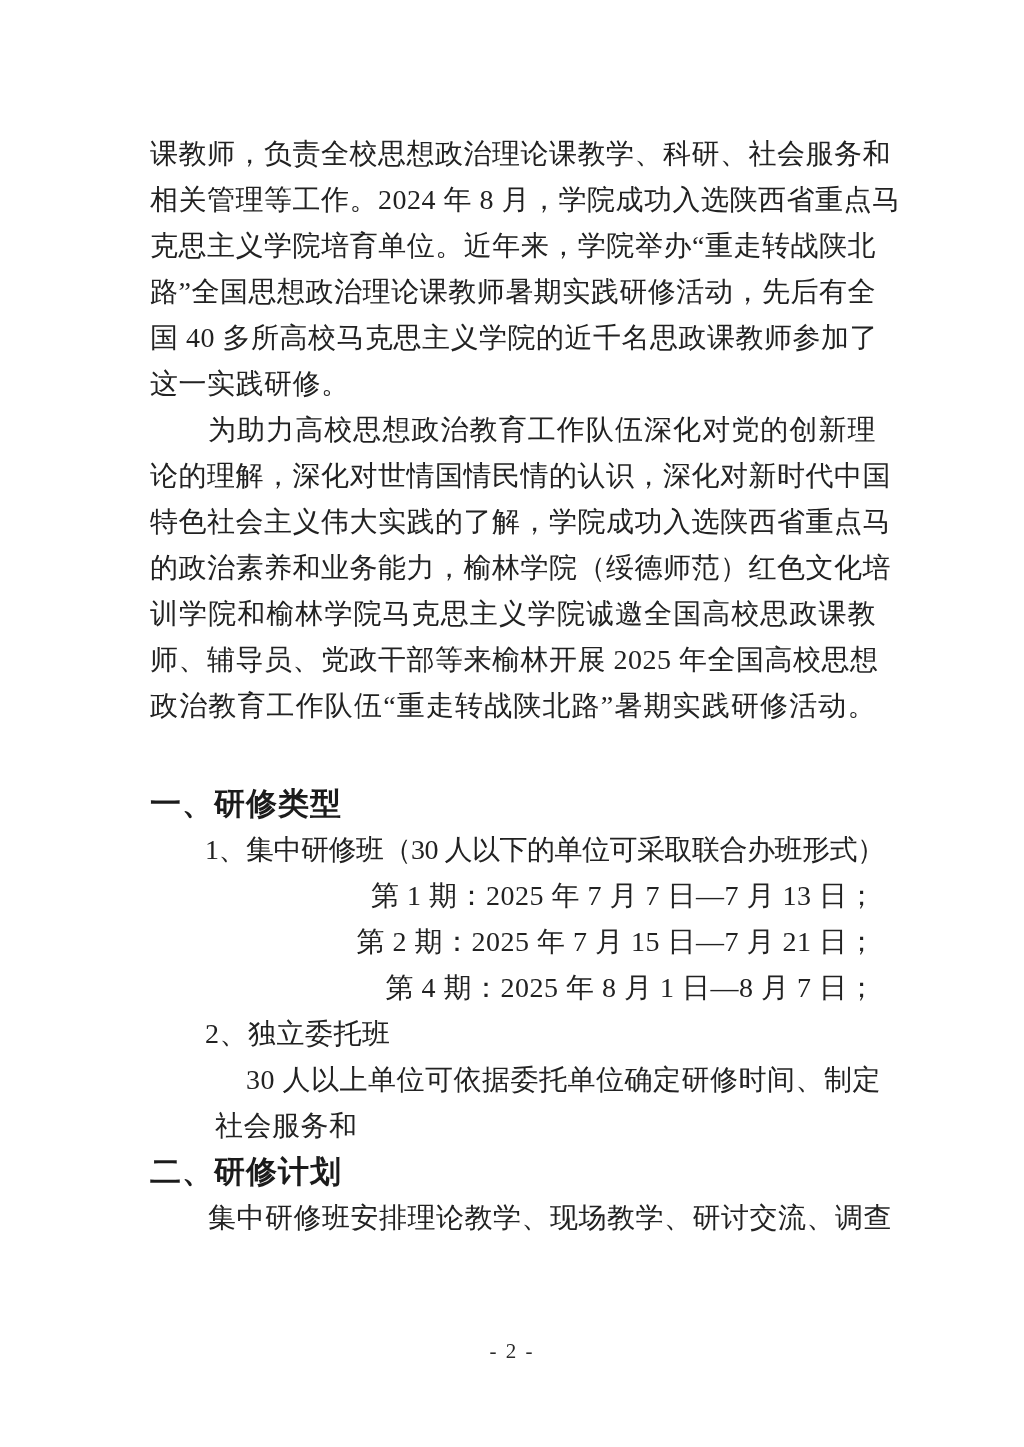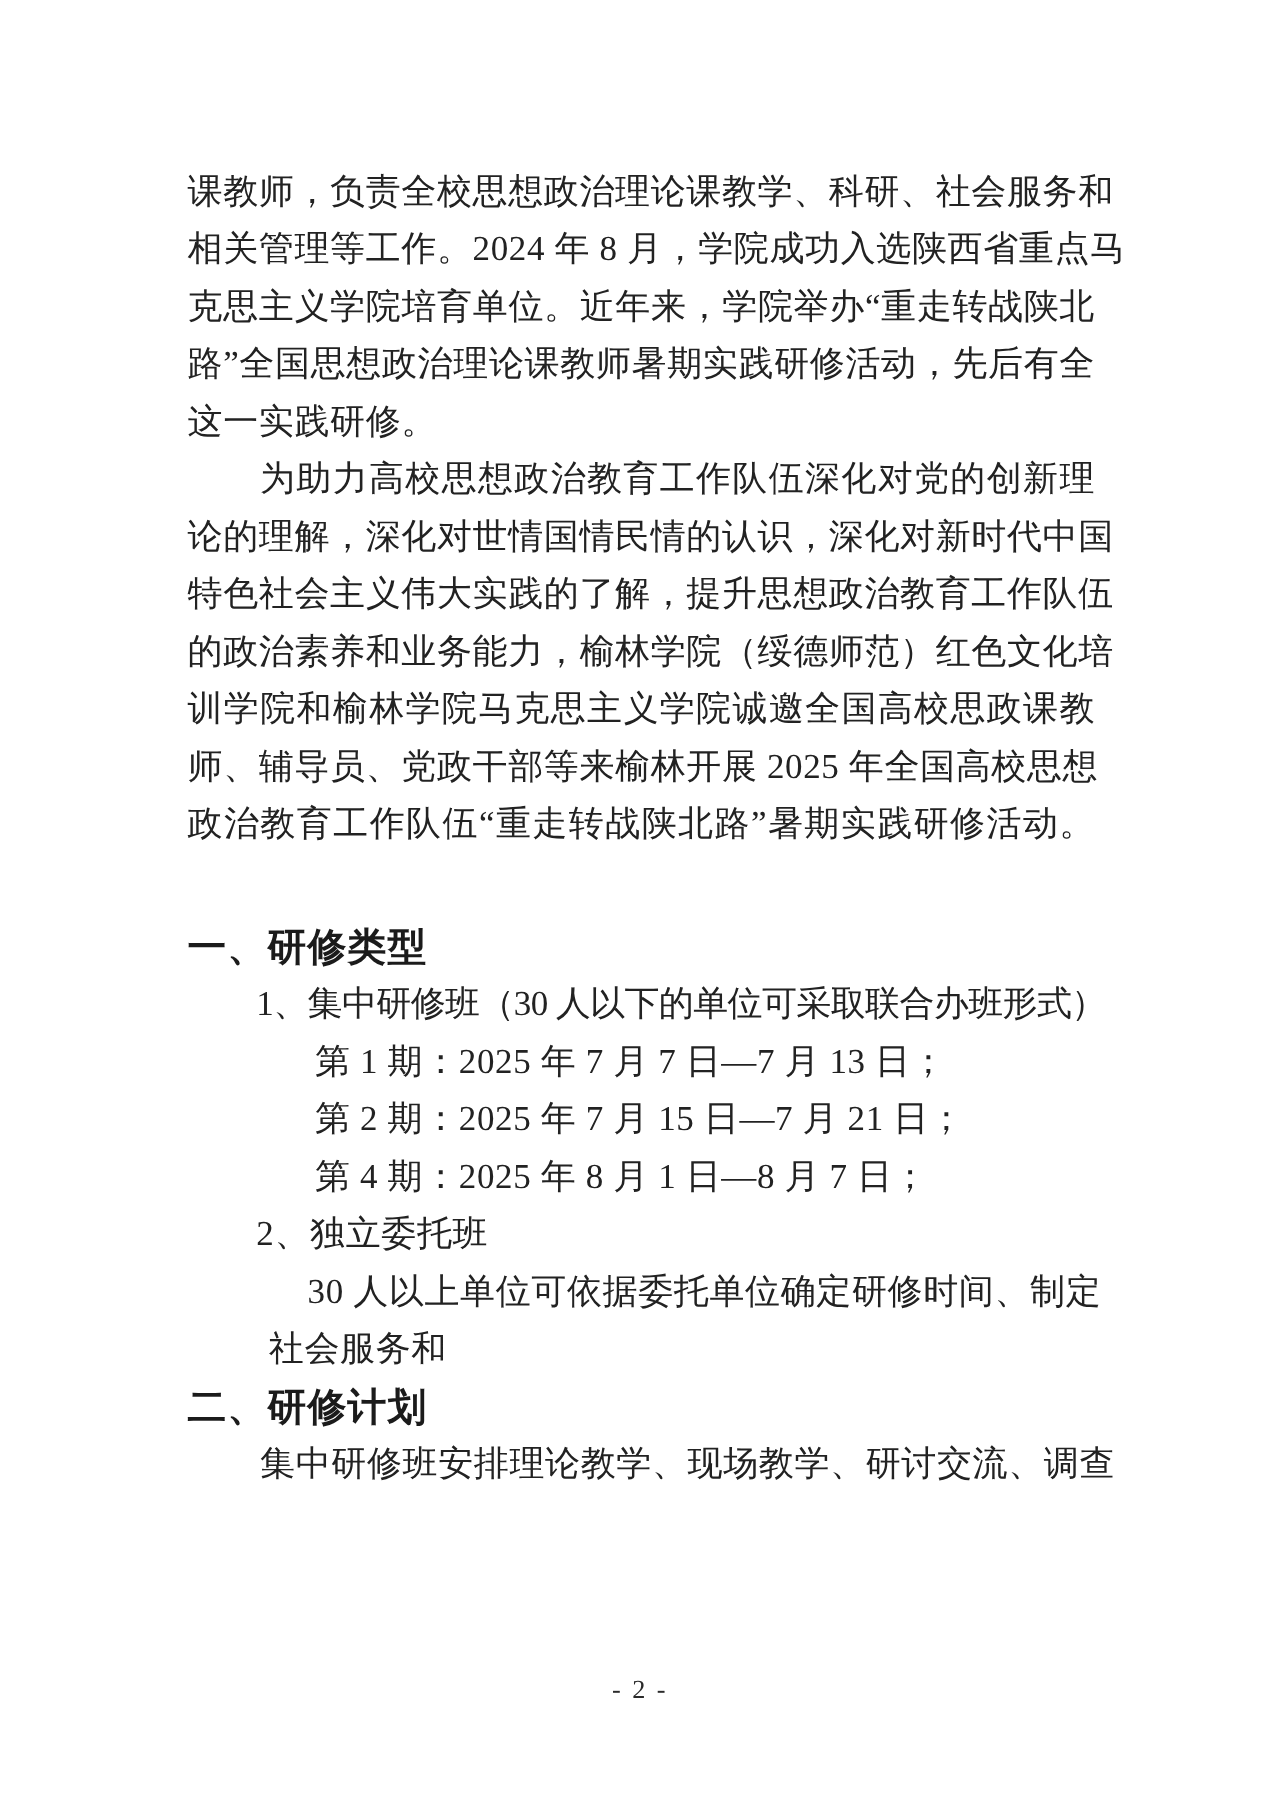--- a/index.html
+++ b/index.html
@@ -33,21 +33,21 @@
   .fill {
     text-align: justify;
     text-align-last: justify;
   }
   .tight { letter-spacing: -0.5px; }
   
   .ind-first  { padding-left: 58px; }
   
   .ind-item   { padding-left: 55px; }
   
-  .ind-session{ padding-left: 102px; }
+  .ind-session{ padding-left: 102px; text-align: right; }
   
   .ind-note1  { padding-left: 96px; }
   .ind-note2  { padding-left: 65px; }
 
   .heading {
     font-family: "Liberation Sans", "DejaVu Sans", sans-serif;
     font-weight: 700;
     font-size: 31px;
     line-height: 46px;
     height: 46px;
@@ -73,27 +73,28 @@
 <body>
 
 <div class="page">
   <div class="content">
 
     <div>
       <div class="line fill">课教师，负责全校思想政治理论课教学、科研、社会服务和</div>
       <div class="line fill">相关管理等工作。2024 年 8 月，学院成功入选陕西省重点马</div>
       <div class="line fill">克思主义学院培育单位。近年来，学院举办“重走转战陕北</div>
       <div class="line fill">路”全国思想政治理论课教师暑期实践研修活动，先后有全</div>
+      <div class="line fill">国 40 多所高校马克思主义学院的近千名思政课教师参加了</div>
       <div class="line">这一实践研修。</div>
     </div>
 
     <div>
       <div class="line fill ind-first">为助力高校思想政治教育工作队伍深化对党的创新理</div>
       <div class="line fill">论的理解，深化对世情国情民情的认识，深化对新时代中国</div>
-      <div class="line fill">特色社会主义伟大实践的了解，提升思想政治教育工作队伍</div>
+      <div class="line fill">特色社会主义伟大实践的了解，学院成功入选陕西省重点马</div>
       <div class="line fill">的政治素养和业务能力，榆林学院（绥德师范）红色文化培</div>
       <div class="line fill">训学院和榆林学院马克思主义学院诚邀全国高校思政课教</div>
       <div class="line fill">师、辅导员、党政干部等来榆林开展 2025 年全国高校思想</div>
       <div class="line fill">政治教育工作队伍“重走转战陕北路”暑期实践研修活动。</div>
     </div>
 
     <div>
       <div class="heading heading-gap">一、研修类型</div>
       <div class="line tight ind-item">1、集中研修班（30 人以下的单位可采取联合办班形式）</div>
       <div class="line ind-session">第 1 期：2025 年 7 月 7 日—7 月 13 日；</div>

